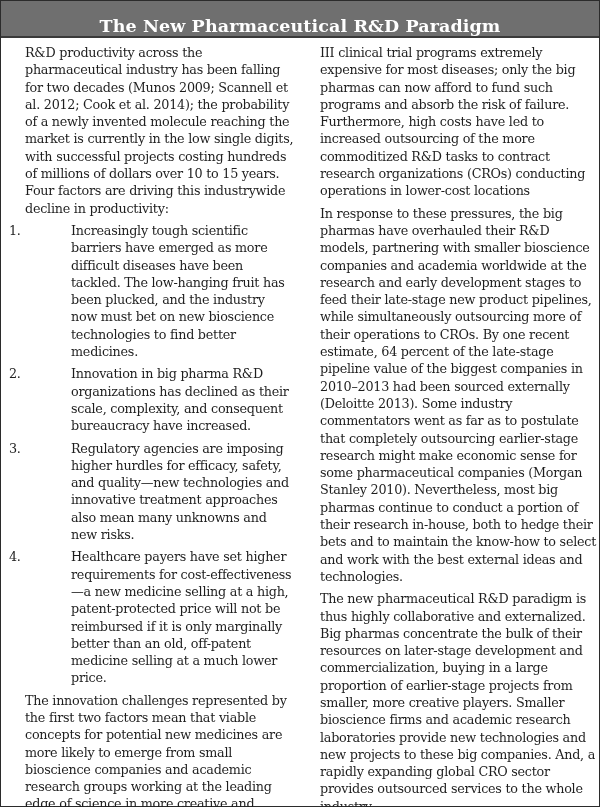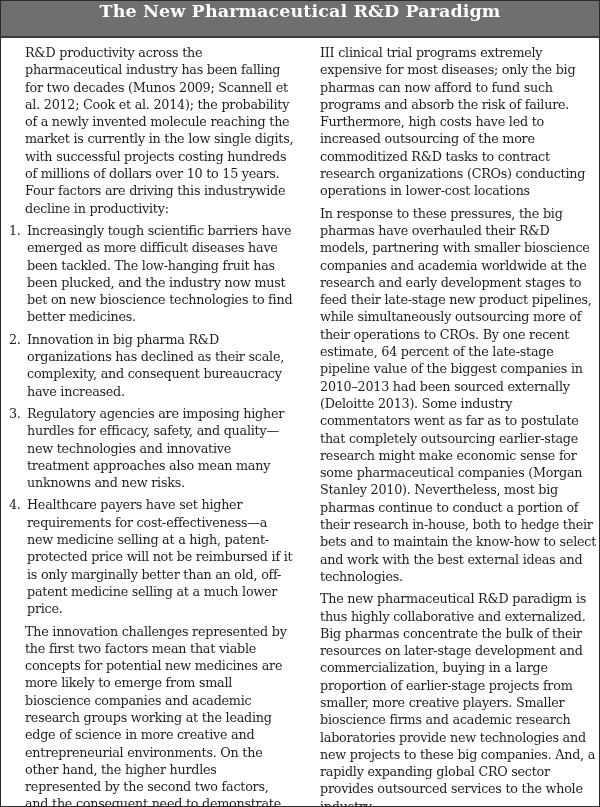--- a/index.html
+++ b/index.html
@@ -20,21 +20,21 @@
     height: 805px;
     border: 1px solid #2b2b2b;
     background: #ffffff;
     box-sizing: content-box;
   }
   .title-bar {
     height: 35px;
     background: #6f6f6f;
     border-bottom: 2px solid #3a3a3a;
     display: flex;
-    align-items: flex-start;
+    align-items: flex-end;
     justify-content: center;
   }
   .title-bar h1 {
     margin: 0;
     font-family: "DejaVu Serif", "Liberation Serif", serif;
     font-weight: bold;
     font-size: 17.5px;
     color: #ffffff;
     letter-spacing: 0.1px;
   }
@@ -70,20 +70,21 @@
   ol.factors li {
     display: flex;
     margin-bottom: 5px;
   }
   ol.factors li .num {
     width: 18px;
     flex: 0 0 18px;
   }
   ol.factors li .txt {
     flex: 1;
+    margin-left: 44px;
   }
 </style>
 </head>
 <body>
 
 <div class="sidebar-box">
   <div class="title-bar">
     <h1>The New Pharmaceutical R&amp;D Paradigm</h1>
   </div>
 

